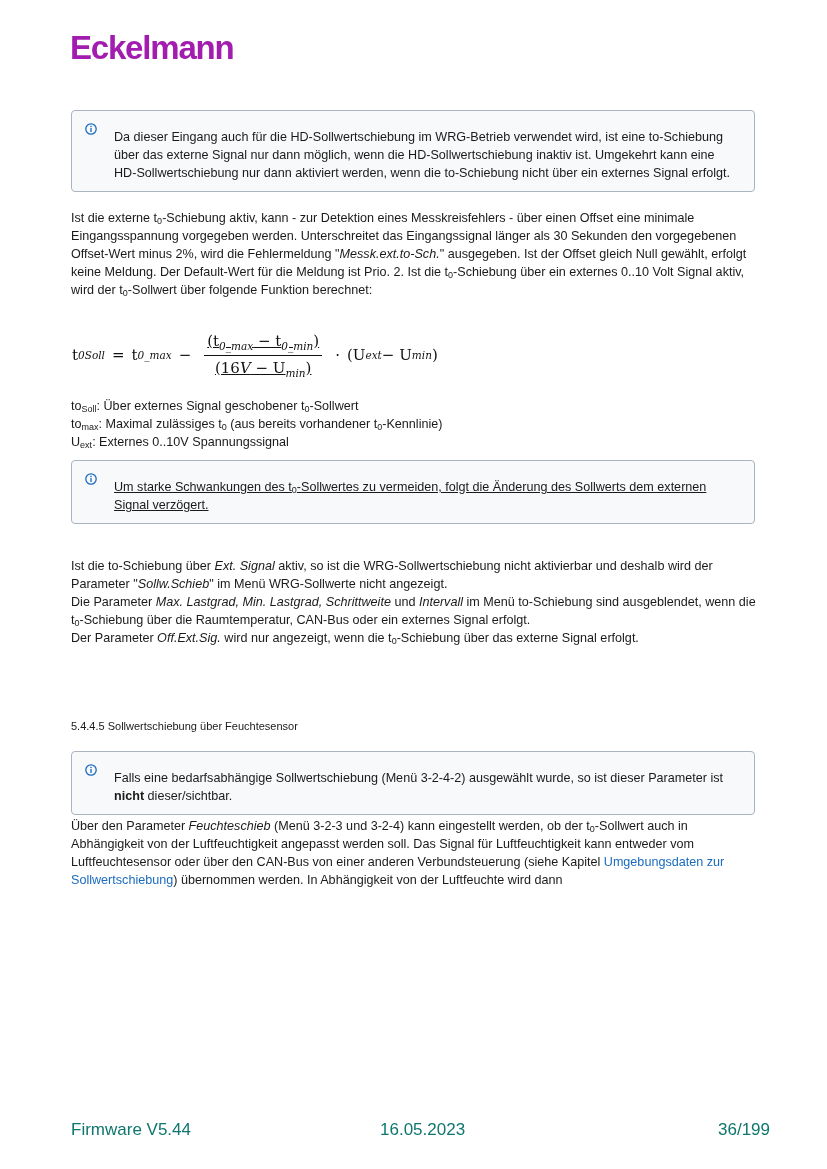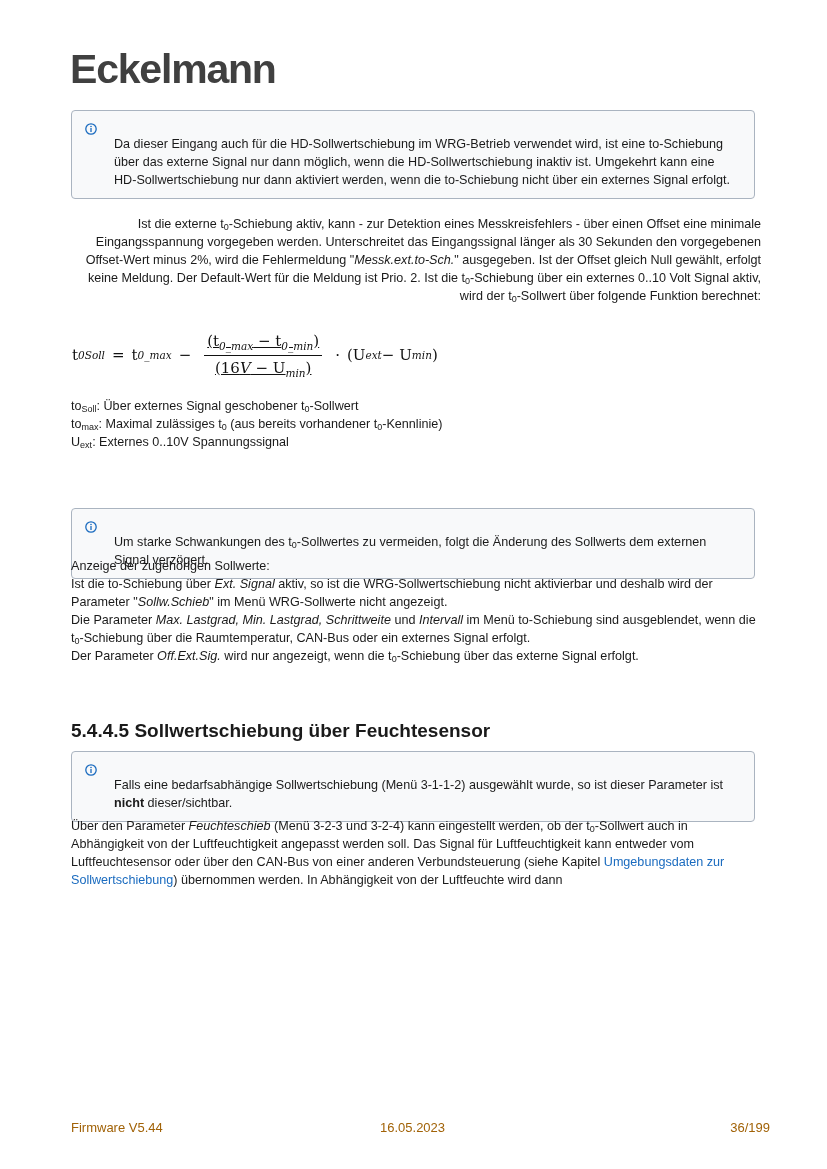--- a/index.html
+++ b/index.html
@@ -1,29 +1,29 @@
 <!DOCTYPE html>
 <html><head>
 <meta charset="utf-8">
 <style>
   html, body { margin: 0; padding: 0; background: #ffffff; }
   body {
     width: 827px; height: 1169px; position: relative; overflow: hidden;
     font-family: "Liberation Sans", sans-serif; color: #1a1a1a;
   }
   .logo {
-    position: absolute; left: 70px; top: 46px;
+    position: absolute; left: 70px; top: 29px;
     font-family: "Liberation Sans", sans-serif; font-weight: bold;
-    font-size: 41px; letter-spacing: -1.2px; color: #404040;
+    font-size: 33px; letter-spacing: -1.2px; color: #a21caf;
   }
   .note {
     position: absolute; left: 71px; width: 684px;
     border: 1px solid #aab4c0; border-radius: 4px;
     background: #f8f9fa; box-sizing: border-box;
-    padding: 24px 14px 9px 42px; font-size: 12.6px; line-height: 18px;
+    padding: 17px 14px 9px 42px; font-size: 12.6px; line-height: 18px;
   }
   .note .info-icon {
     position: absolute; left: 13px; top: 12px; width: 12px; height: 12px;
   }
   .para {
     position: absolute; left: 71px; width: 690px;
     font-size: 12.6px; line-height: 18px;
   }
   .para p { margin: 0; }
   sub { font-size: 9px; line-height: 0; vertical-align: -2px; }
@@ -33,42 +33,42 @@
     font-family: "DejaVu Serif", serif; font-size: 15px; color: #111;
     display: flex; align-items: center;
   }
   .formula .frac { display: inline-flex; flex-direction: column; align-items: center; margin: 0 6px; text-decoration: underline; }
   .formula .num { padding: 0 3px 3px; border-bottom: 1px solid #111; }
   .formula .den { padding: 3px 3px 0; }
   .formula .msub { font-style: italic; font-size: 10.5px; vertical-align: -4px; }
   .formula .op { margin: 0 7px; }
   .heading {
     position: absolute; left: 71px; top: 720px;
-    font-size: 19px; font-weight: bold; color: #1a1a1a;
+    font-size: 11px; font-weight: normal; color: #1a1a1a;
   }
   a.link { color: #1a6bbf; text-decoration: none; }
   .footer {
-    position: absolute; top: 1120px; font-size: 13px; color: #a16207;
+    position: absolute; top: 1120px; font-size: 17px; color: #0f766e;
   }
 </style>
 </head>
 <body>
 
 <div class="logo">Eckelmann</div>
 
 <div class="note" style="top:110px;">
   <svg class="info-icon" viewBox="0 0 12 12">
     <circle cx="6" cy="6" r="5.2" fill="none" stroke="#1a6bbf" stroke-width="1.3"></circle>
     <circle cx="6" cy="3.5" r="0.8" fill="#1a6bbf"></circle>
     <rect x="5.35" y="5" width="1.3" height="4" fill="#1a6bbf"></rect>
   </svg>
   <span>Da dieser Eingang auch für die HD-Sollwertschiebung im WRG-Betrieb verwendet wird, ist eine to-Schiebung über das externe Signal nur dann möglich, wenn die HD-Sollwertschiebung inaktiv ist. Umgekehrt kann eine HD-Sollwertschiebung nur dann aktiviert werden, wenn die to-Schiebung nicht über ein externes Signal erfolgt.</span>
 </div>
 
-<div class="para" style="top:215px;text-align:right;">
+<div class="para" style="top:209px;">
   <p><span>Ist die externe t</span><sub>0</sub><span>-Schiebung aktiv, kann - zur Detektion eines Messkreisfehlers - über einen Offset eine minimale Eingangsspannung vorgegeben werden. Unterschreitet das Eingangssignal länger als 30 Sekunden den vorgegebenen Offset-Wert minus 2%, wird die Fehlermeldung "</span><i>Messk.ext.to-Sch.</i><span>" ausgegeben. Ist der Offset gleich Null gewählt, erfolgt keine Meldung. Der Default-Wert für die Meldung ist Prio. 2. Ist die t</span><sub>0</sub><span>-Schiebung über ein externes 0..10 Volt Signal aktiv, wird der t</span><sub>0</sub><span>-Sollwert über folgende Funktion berechnet:</span></p>
 </div>
 
 <div class="formula">
   <span>t</span>
     <span class="msub">0Soll</span>
   <span class="op">=</span>
   <span>t</span>
     <span class="msub">0_max</span>
   <span class="op">−</span>
@@ -83,45 +83,44 @@
     <span class="msub">min</span>
     <span>)</span>
 </div>
 
 <div class="para" style="top:397px;">
   <p><span>to</span><sub>Soll</sub><span>: Über externes Signal geschobener t</span><sub>0</sub><span>-Sollwert</span></p>
   <p><span>to</span><sub>max</sub><span>: Maximal zulässiges t</span><sub>0</sub><span> (aus bereits vorhandener t</span><sub>0</sub><span>-Kennlinie)</span></p>
   <p><span>U</span><sub>ext</sub><span>: Externes 0..10V Spannungssignal</span></p>
 </div>
 
-<div class="note" style="top:508px;">
+<div class="note" style="top:460px;text-decoration:underline;">
   <svg class="info-icon" viewBox="0 0 12 12">
     <circle cx="6" cy="6" r="5.2" fill="none" stroke="#1a6bbf" stroke-width="1.3"></circle>
     <circle cx="6" cy="3.5" r="0.8" fill="#1a6bbf"></circle>
     <rect x="5.35" y="5" width="1.3" height="4" fill="#1a6bbf"></rect>
   </svg>
   <span>Um starke Schwankungen des t</span><sub>0</sub><span>-Sollwertes zu vermeiden, folgt die Änderung des Sollwerts dem externen Signal verzögert.</span>
 </div>
 
 <div class="para" style="top:557px;">
-  <p>Anzeige der zugehörigen Sollwerte:</p>
   <p><span>Ist die to-Schiebung über </span><i>Ext. Signal</i><span> aktiv, so ist die WRG-Sollwertschiebung nicht aktivierbar und deshalb wird der Parameter "</span><i>Sollw.Schieb</i><span>" im Menü WRG-Sollwerte nicht angezeigt.</span></p>
   <p><span>Die Parameter </span><i>Max. Lastgrad, Min. Lastgrad, Schrittweite</i><span> und </span><i>Intervall</i><span> im Menü to-Schiebung sind ausgeblendet, wenn die t</span><sub>0</sub><span>-Schiebung über die Raumtemperatur, CAN-Bus oder ein externes Signal erfolgt.</span></p>
   <p><span>Der Parameter </span><i>Off.Ext.Sig.</i><span> wird nur angezeigt, wenn die t</span><sub>0</sub><span>-Schiebung über das externe Signal erfolgt.</span></p>
 </div>
 
 <div class="heading">5.4.4.5  Sollwertschiebung über Feuchtesensor</div>
 
 <div class="note" style="top:751px;">
   <svg class="info-icon" viewBox="0 0 12 12">
     <circle cx="6" cy="6" r="5.2" fill="none" stroke="#1a6bbf" stroke-width="1.3"></circle>
     <circle cx="6" cy="3.5" r="0.8" fill="#1a6bbf"></circle>
     <rect x="5.35" y="5" width="1.3" height="4" fill="#1a6bbf"></rect>
   </svg>
-  <span>Falls eine bedarfsabhängige Sollwertschiebung (Menü 3-1-1-2) ausgewählt wurde, so ist dieser Parameter ist </span><b>nicht</b><span> dieser/sichtbar.</span>
+  <span>Falls eine bedarfsabhängige Sollwertschiebung (Menü 3-2-4-2) ausgewählt wurde, so ist dieser Parameter ist </span><b>nicht</b><span> dieser/sichtbar.</span>
 </div>
 
 <div class="para" style="top:817px;">
   <p><span>Über den Parameter </span><i>Feuchteschieb</i><span> (Menü 3-2-3 und 3-2-4) kann eingestellt werden, ob der t</span><sub>0</sub><span>-Sollwert auch in Abhängigkeit von der Luftfeuchtigkeit angepasst werden soll. Das Signal für Luftfeuchtigkeit kann entweder vom Luftfeuchtesensor oder über den CAN-Bus von einer anderen Verbundsteuerung (siehe Kapitel </span><a class="link" href="#">Umgebungsdaten zur Sollwertschiebung</a><span>) übernommen werden. In Abhängigkeit von der Luftfeuchte wird dann</span></p>
 </div>
 
 <div class="footer" style="left:71px;">Firmware V5.44</div>
 <div class="footer" style="left:380px;">16.05.2023</div>
 <div class="footer" style="right:57px;">36/199</div>
 

